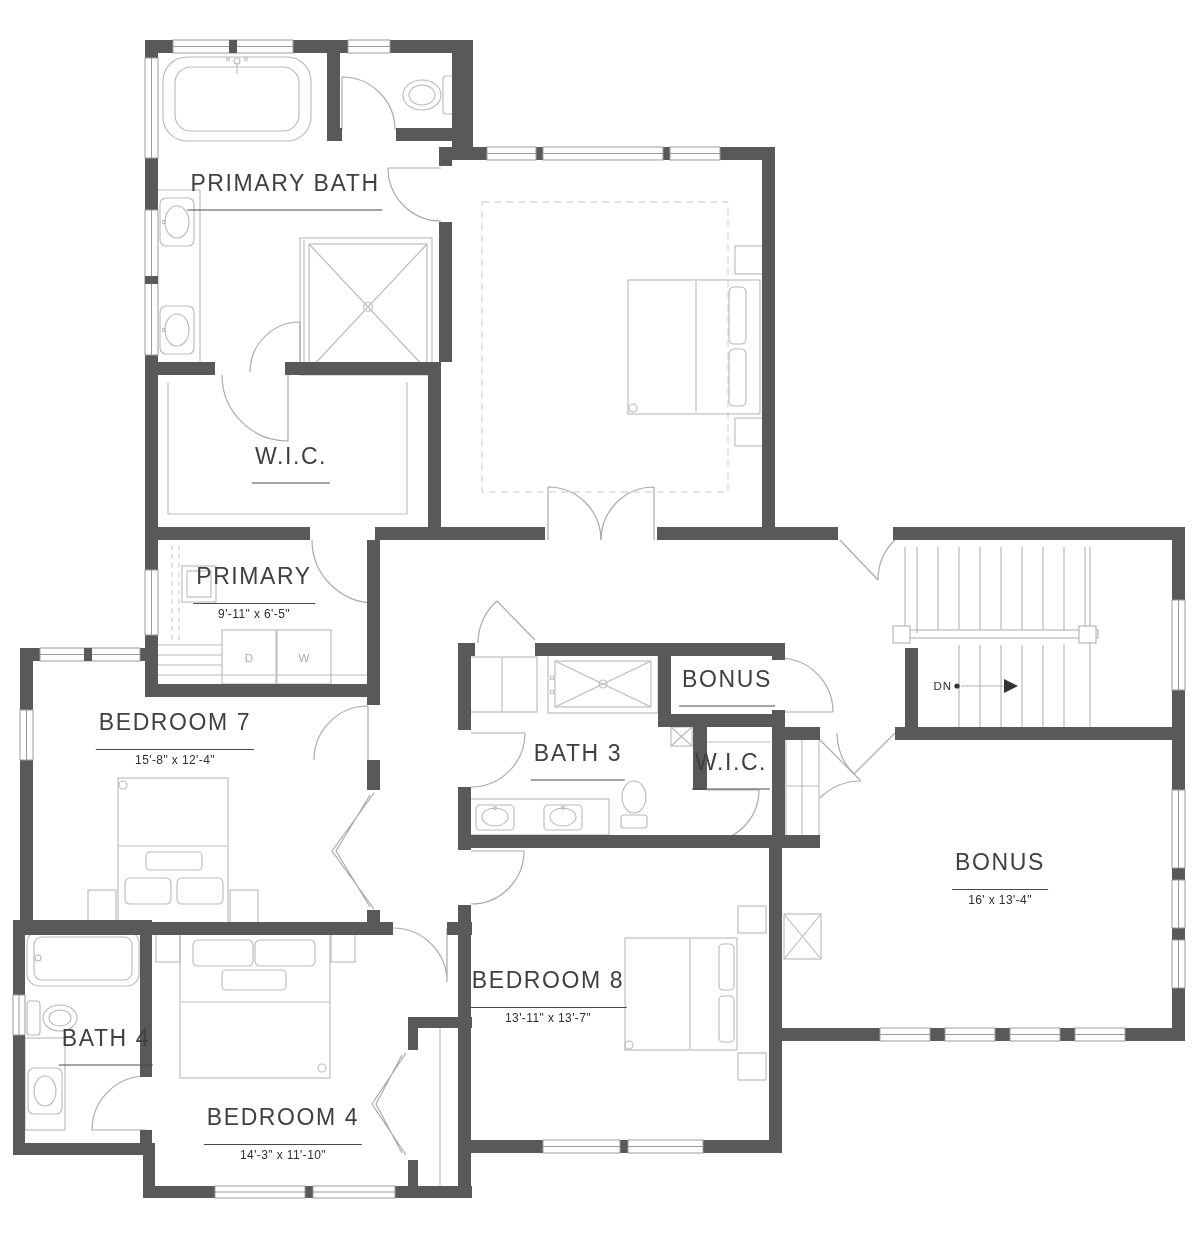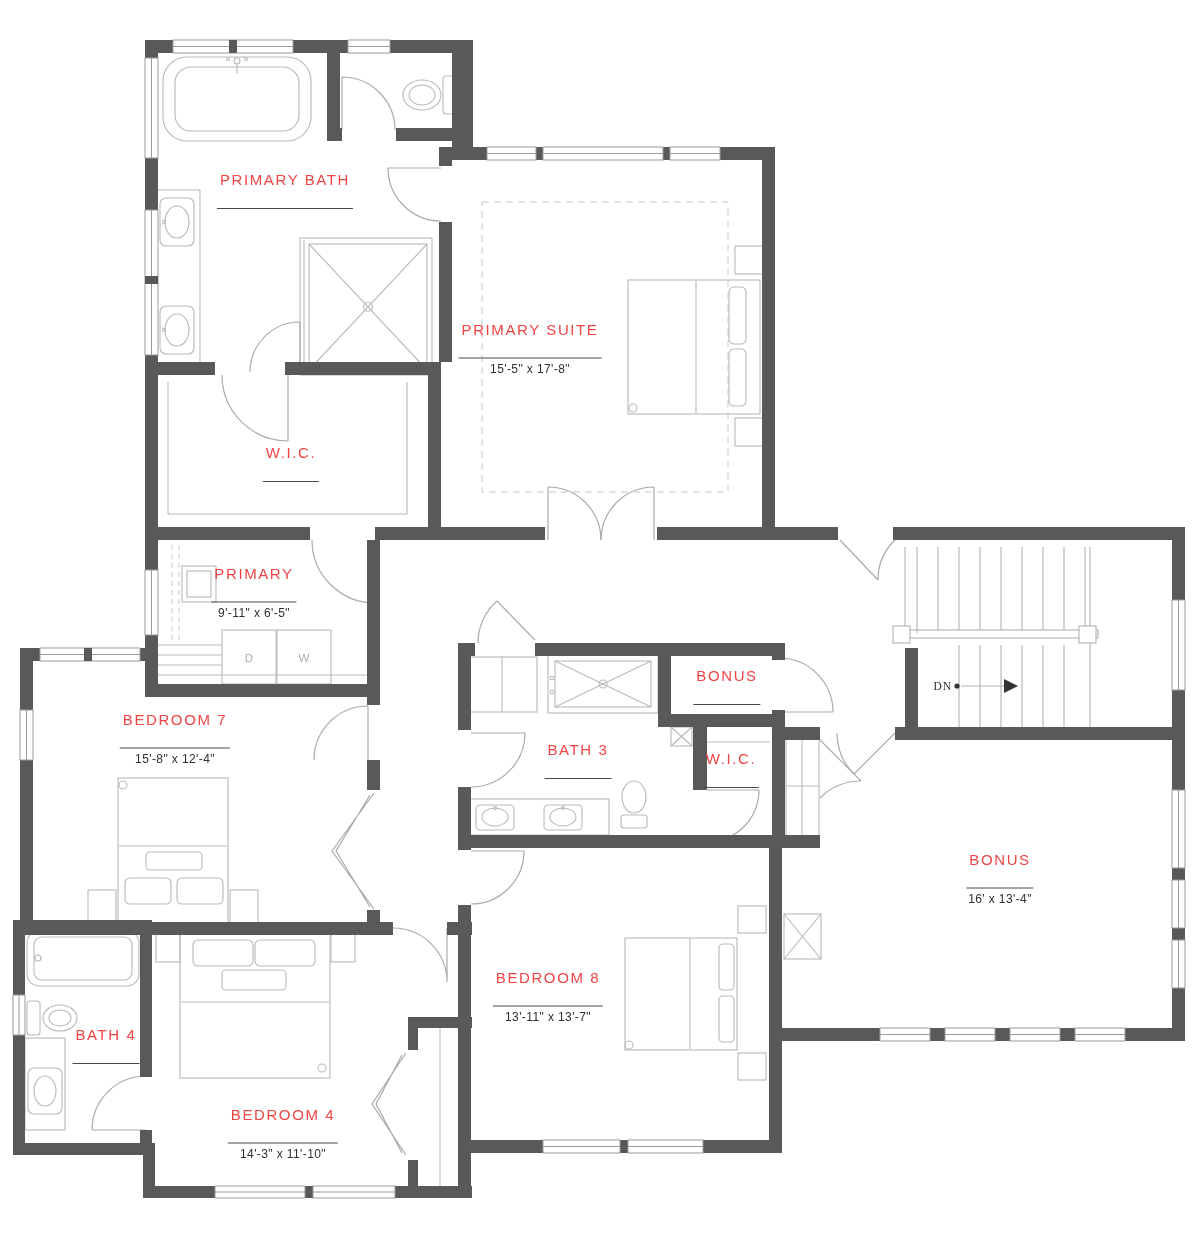--- a/index.html
+++ b/index.html
@@ -1,27 +1,27 @@
 <!DOCTYPE html>
 <html><head>
 <meta charset="utf-8">
 <style>
   html,body{margin:0;padding:0;background:#ffffff;}
   #plan{position:relative;width:1200px;height:1236px;background:#ffffff;overflow:hidden;
         font-family:"Liberation Sans",sans-serif;}
   #plan svg{position:absolute;left:0;top:0;}
   .room{position:absolute;transform:translate(-50%,-50%);display:flex;flex-direction:column;
         align-items:center;gap:3px;white-space:nowrap;z-index:5;}
-  .rname{font-size:15px;letter-spacing:1.6px;color:#ef4444;
-         border-bottom:1.6px solid #4a4a4a;padding:0 3px 20px;}
+  .rname{font-size:23px;letter-spacing:1.6px;color:#404040;
+         border-bottom:1.6px solid #4a4a4a;padding:0 3px 13px;}
   .rdims{font-size:12px;letter-spacing:.4px;color:#2e2e2e;}
   .rdims:empty{display:none;}
   .tag{position:absolute;transform:translate(-50%,-50%);font-size:11.5px;color:#ababab;z-index:5;}
   .dn{position:absolute;transform:translate(-100%,-50%);font-size:11.5px;letter-spacing:1px;
-      color:#2e2e2e;z-index:5;font-family:Liberation Serif, serif;}
+      color:#2e2e2e;z-index:5;}
 </style>
 </head>
 <body>
 
 <div id="plan">
 
   <svg width="1200" height="1236" viewBox="0 0 1200 1236">
 
     <g stroke="#c9c9c9" stroke-width="1" fill="none">
       <rect x="482" y="202" width="246" height="290" stroke-dasharray="7 5"></rect>
@@ -320,24 +320,20 @@
         <rect x="84" y="648" width="8" height="13"></rect>
         <rect x="145" y="276" width="13" height="8"></rect>
       </g>
     </g>
   </svg>
 
   <div class="room" style="left:285px;top:190px">
     <span class="rname">PRIMARY BATH</span>
 
   </div>
-  <div class="room" style="left:530px;top:348px">
-    <span class="rname">PRIMARY SUITE</span>
-    <span class="rdims">15'-5" x 17'-8"</span>
-  </div>
   <div class="room" style="left:291px;top:463px">
     <span class="rname">W.I.C.</span>
 
   </div>
   <div class="room" style="left:254px;top:592px">
     <span class="rname">PRIMARY</span>
     <span class="rdims">9'-11" x 6'-5"</span>
   </div>
   <div class="room" style="left:175px;top:738px">
     <span class="rname">BEDROOM 7</span>

